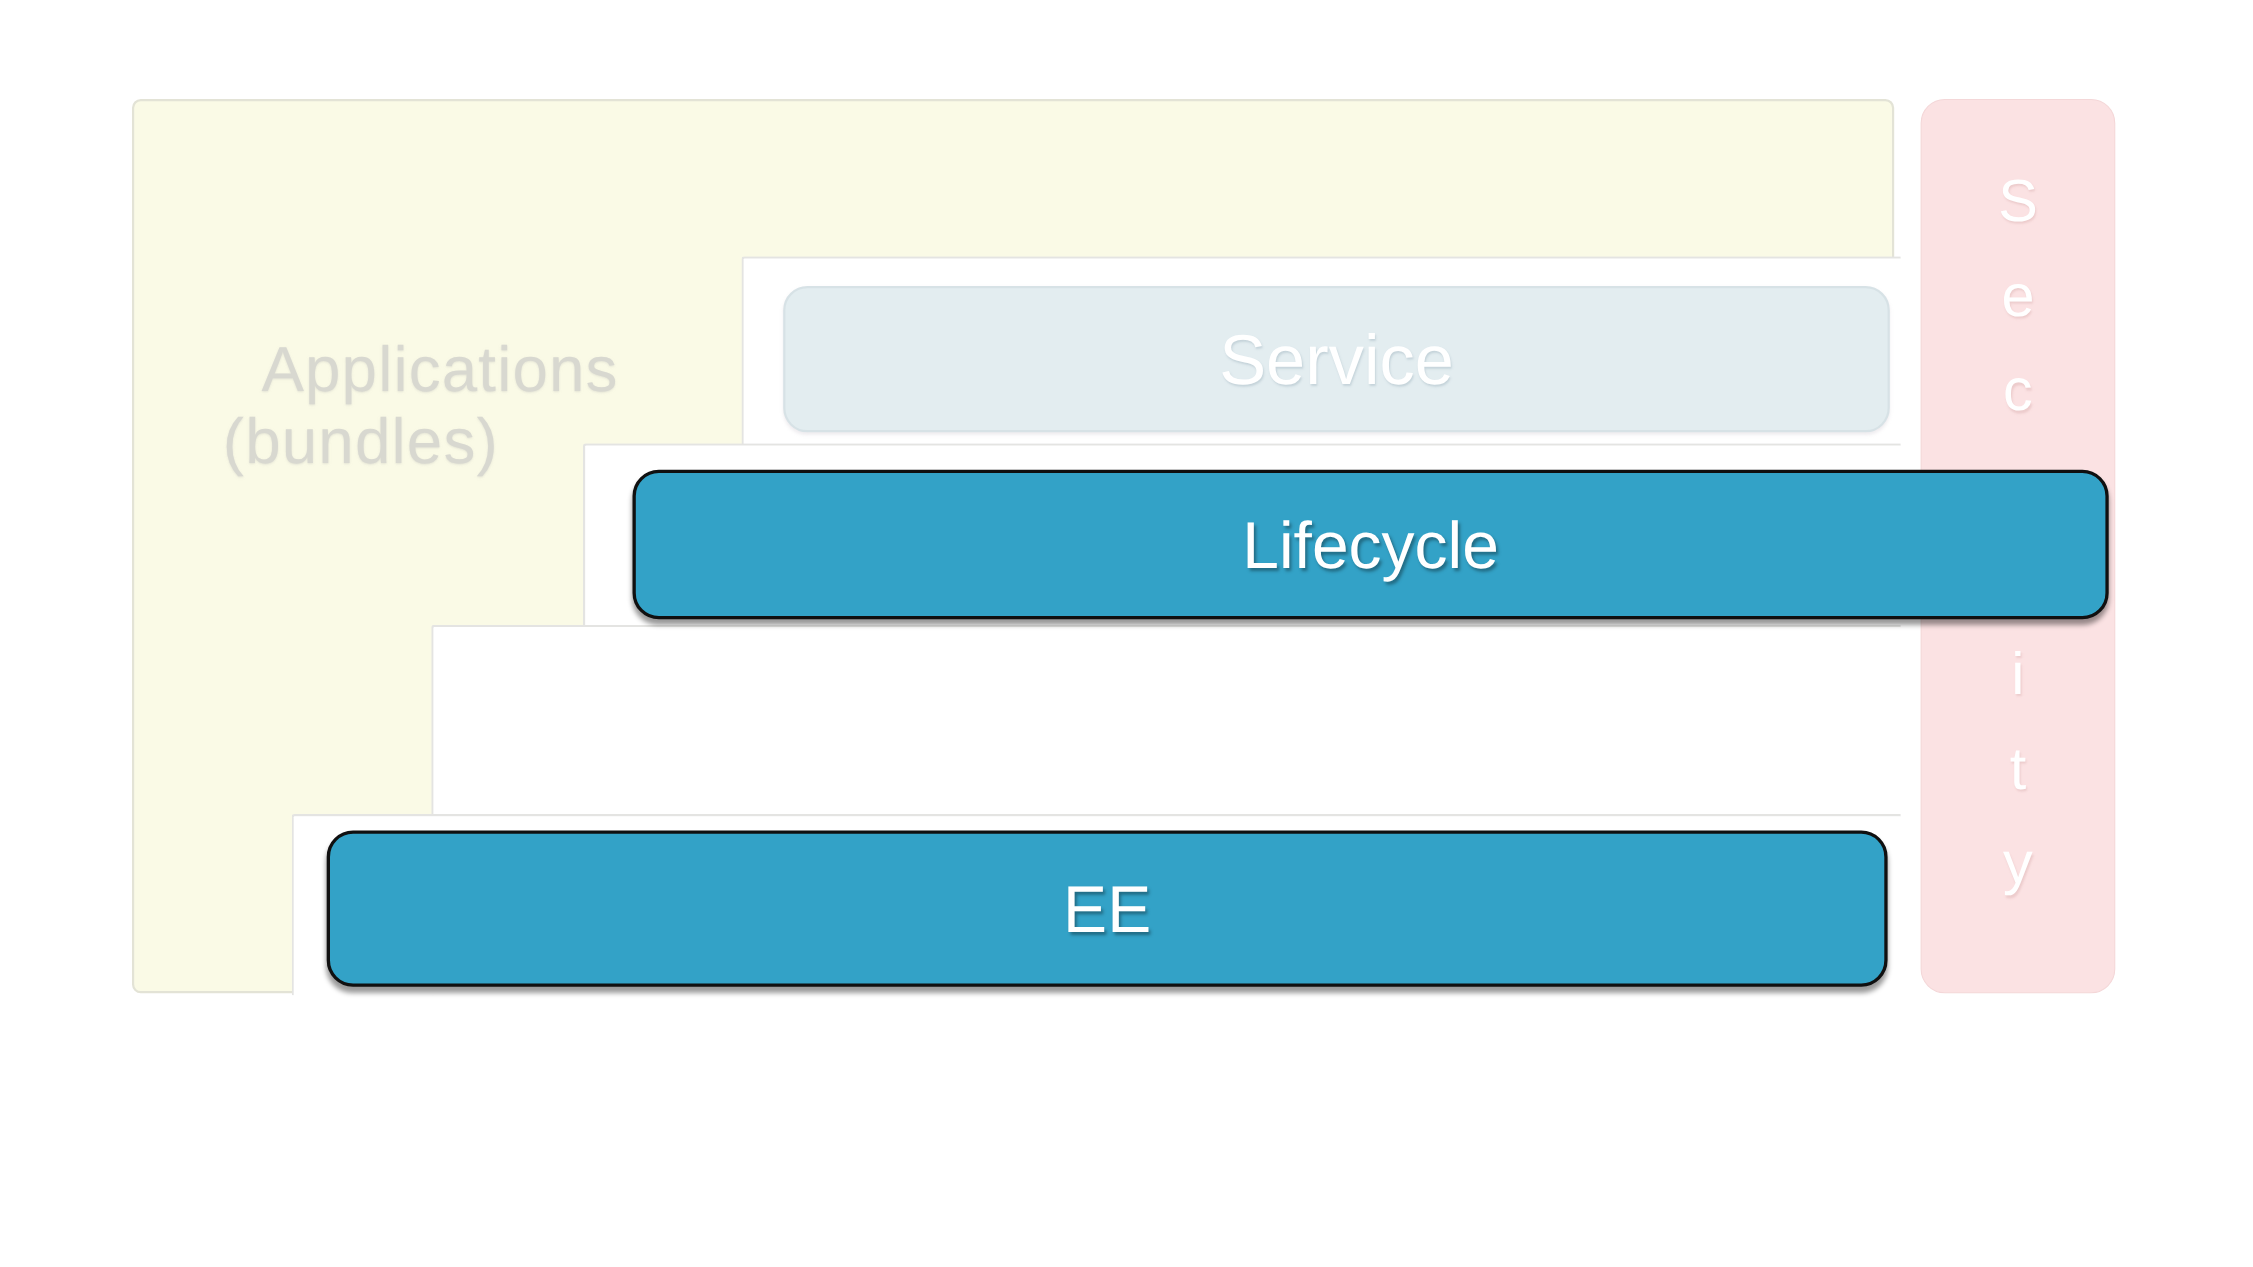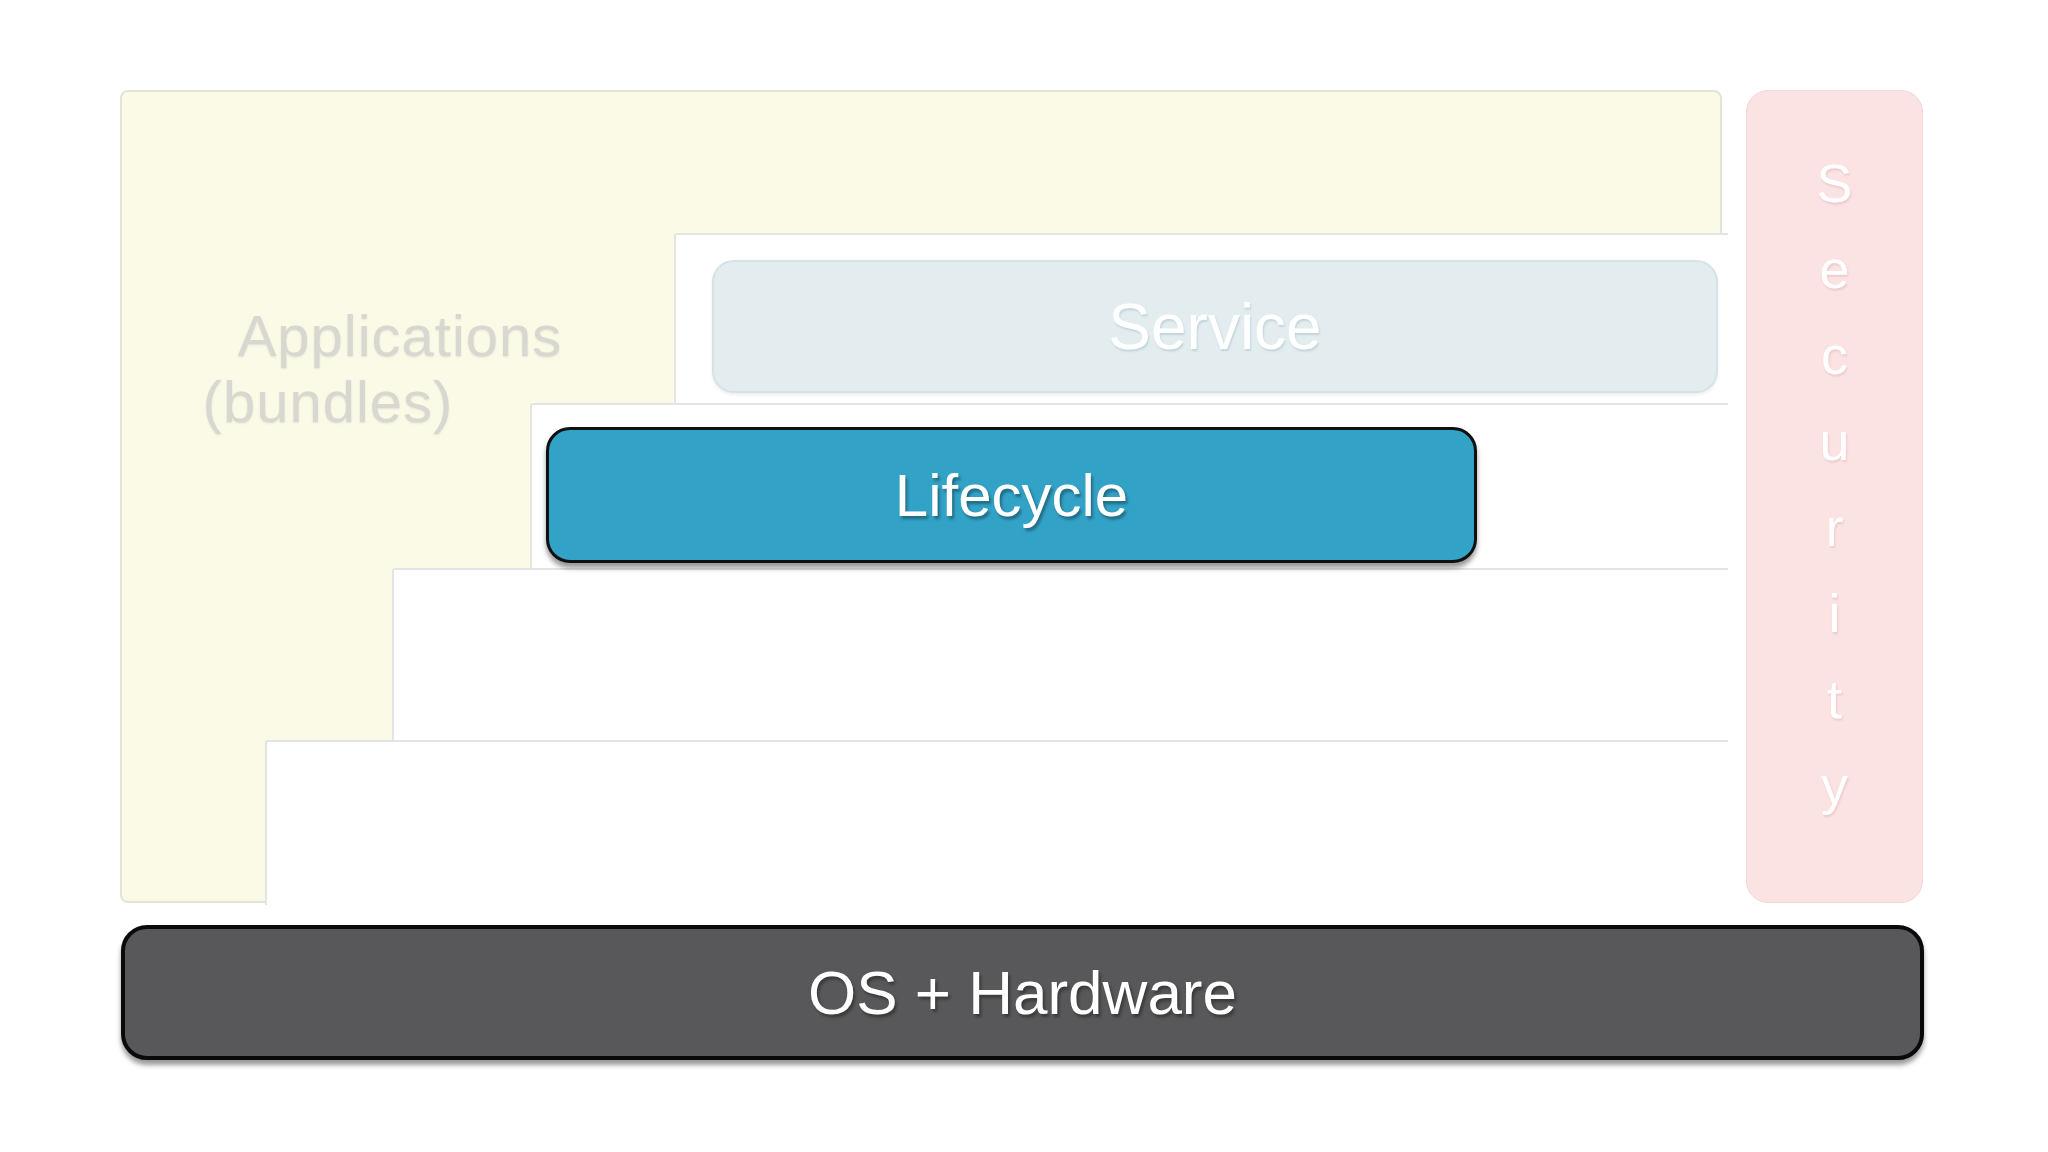--- a/index.html
+++ b/index.html
@@ -80,21 +80,21 @@
     border: 3px solid #101010;
     border-radius: 24px;
     box-sizing: border-box;
     display: flex; align-items: center; justify-content: center;
     color: #ffffff;
     font-size: 60px;
     z-index: 11;
     box-shadow: 0 5px 5px rgba(0,0,0,0.40);
     text-shadow: 2px 3px 3px rgba(0,0,0,0.35);
   }
-  .bar-lifecycle { left: 546px; top: 427px; width: 931px; height: 136px; }
+  .bar-lifecycle { left: 575px; top: 427px; width: 1342px; height: 136px; }
   .bar-modules   { left: 435px; top: 592px; width: 1282px; height: 137px; }
   .bar-ee        { left: 297px; top: 755px; width: 1419px; height: 142px; }
 
   
   .os-bar {
     position: absolute;
     left: 121px; top: 925px;
     width: 1803px; height: 135px;
     background: var(--dark-gray);
     border: 4px solid #0a0a0a;
@@ -144,22 +144,22 @@
   <div class="apps-label-line apps-line1">Applications</div>
   <div class="apps-label-line apps-line2">(bundles)</div>
 
   <div class="service-box">
     <span>Service</span>
   </div>
 
   <div class="teal-bar bar-lifecycle">
     <span>Lifecycle</span>
   </div>
+  <div class="teal-bar bar-ee">
+    <span>EE</span>
+  </div>
 
-  <div class="os-bar">
-    <span>OS + Hardware</span>
-  </div>
 
   <div class="security-band">
     <span class="security-text">Security</span>
   </div>
 
 </div>
 
 </body></html>

